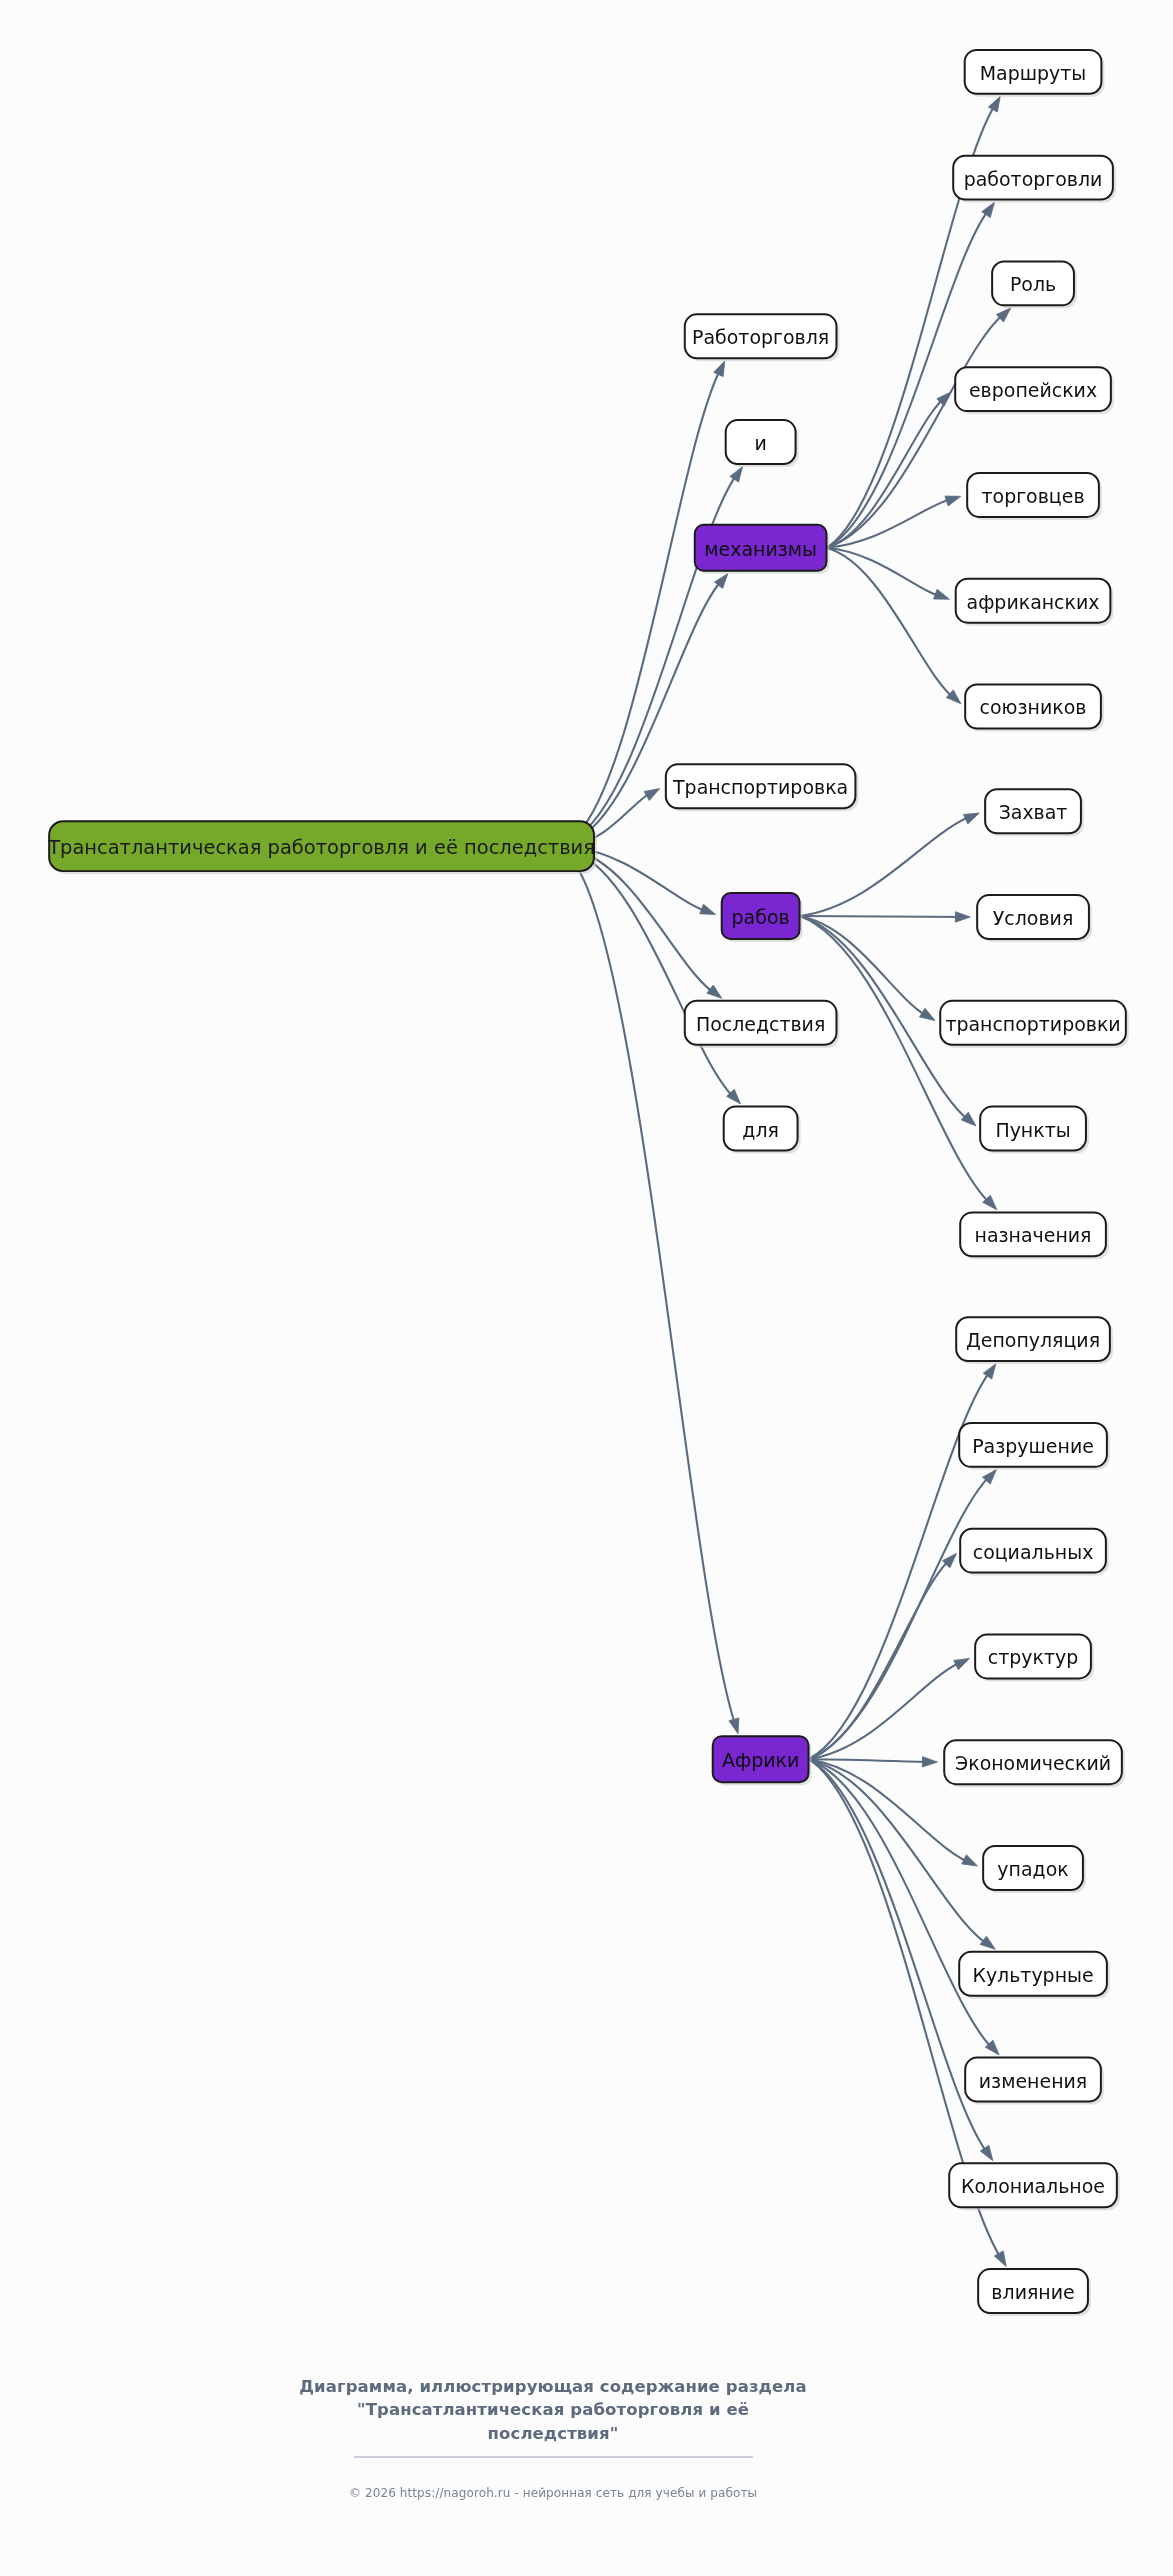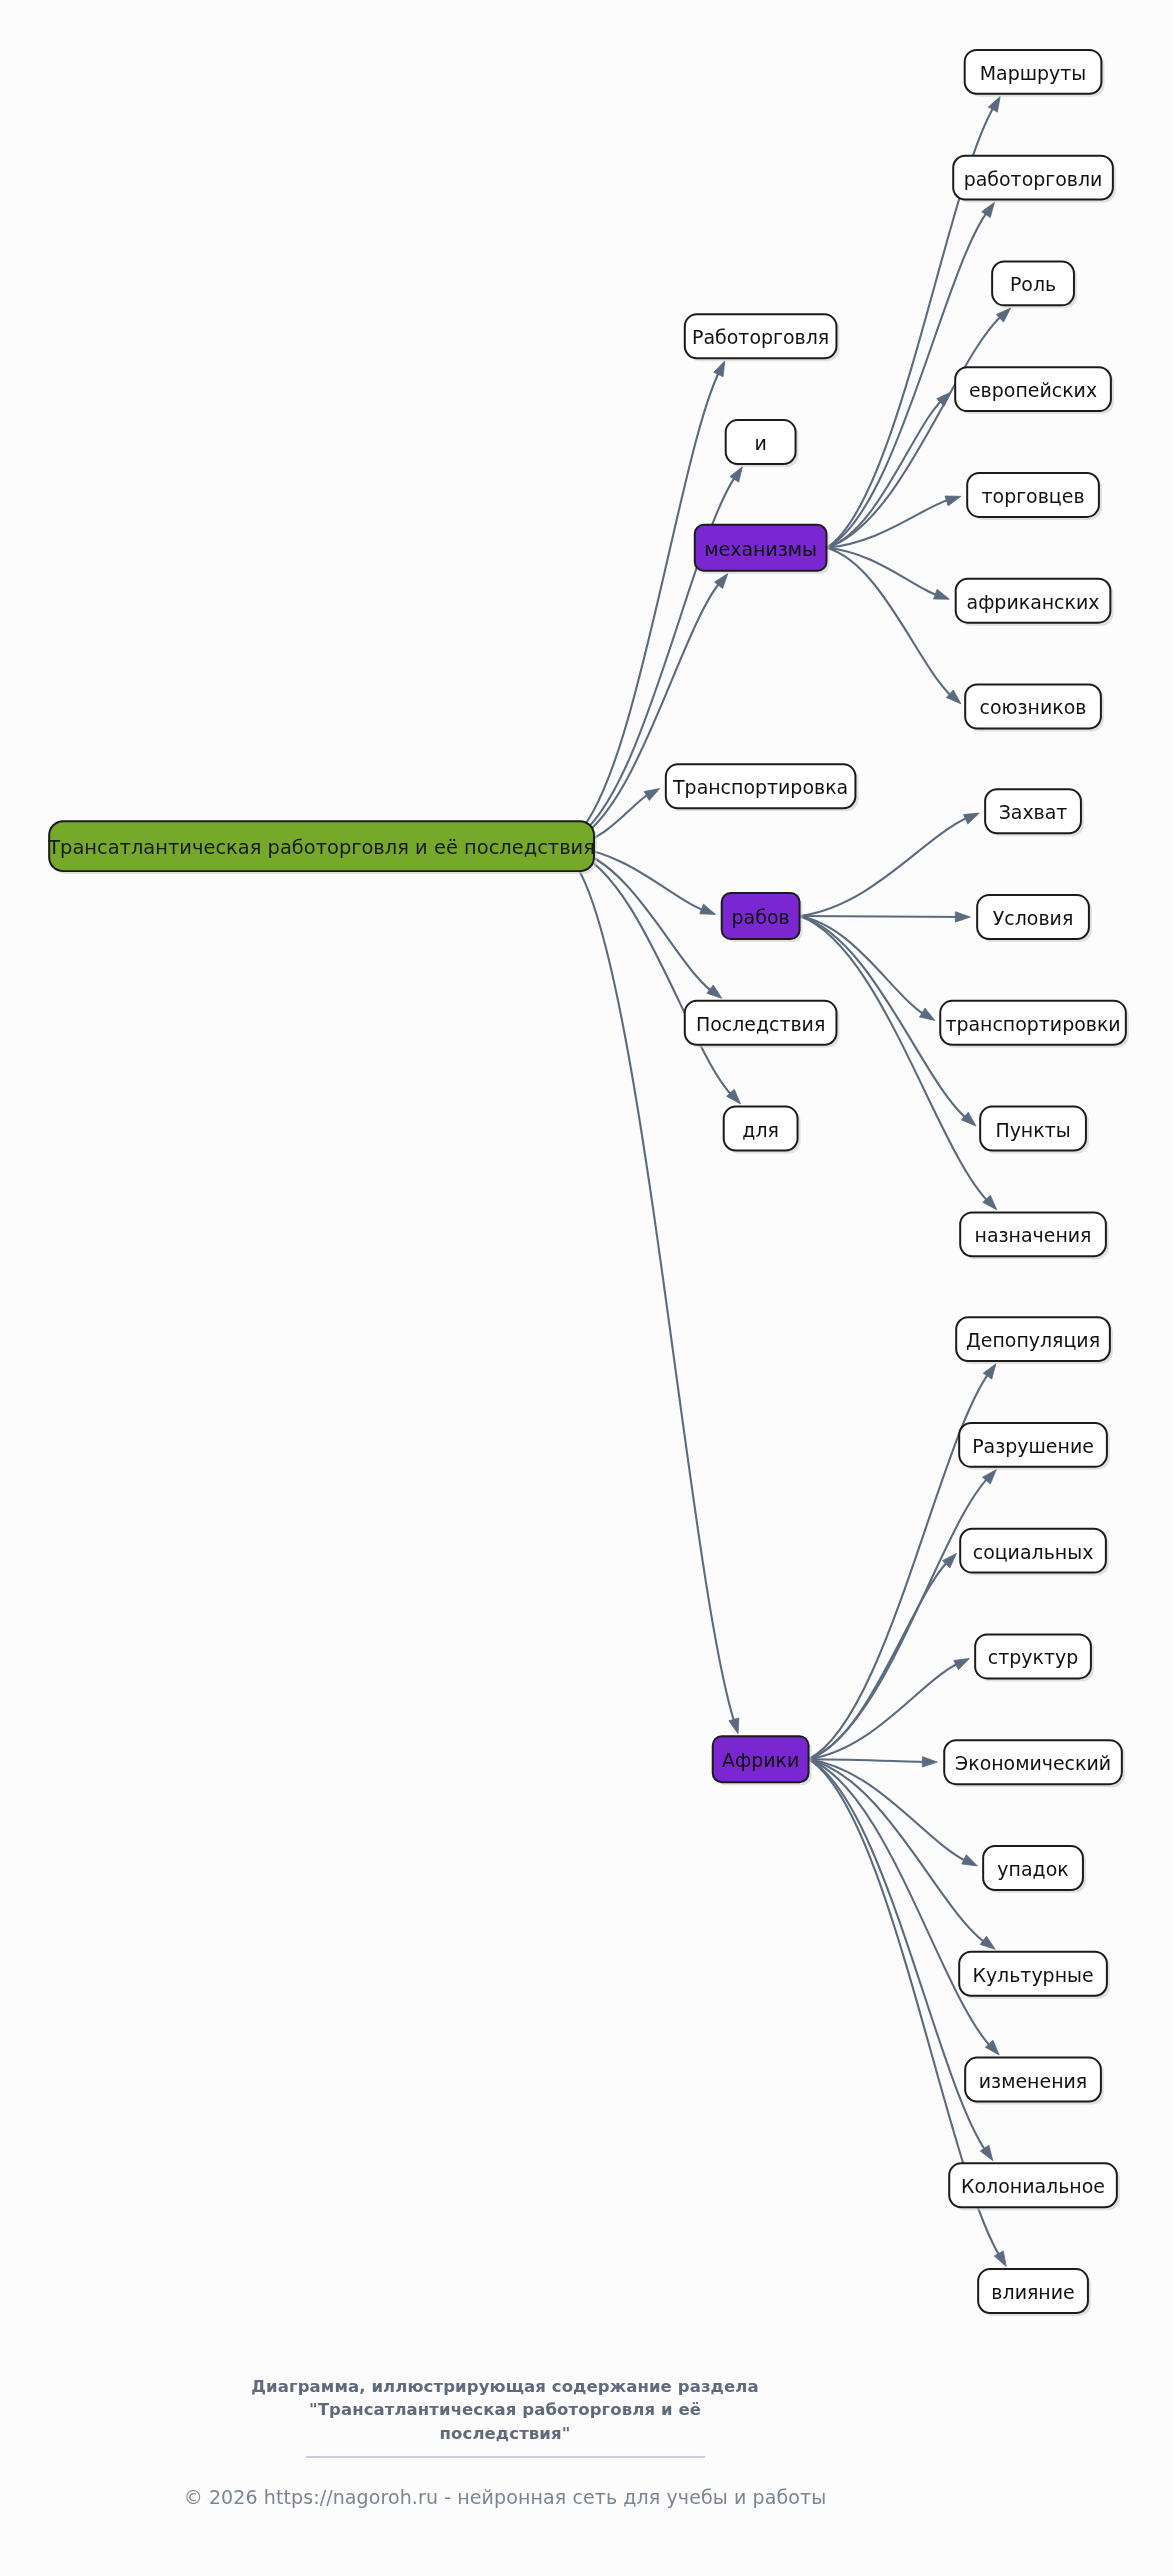--- a/index.html
+++ b/index.html
@@ -70,40 +70,41 @@
   .node-shadow {
     fill: #c9c9c9;
     opacity: 0.55;
   }
   #footer {
     position: absolute;
     left: 0;
     top: 2375px;
     width: 1010px;
     text-align: center;
+    padding-left: 48px;
   }
   #caption {
     font-family: "DejaVu Sans", sans-serif;
     font-size: 16.5px;
     font-weight: bold;
     color: #5e6b7e;
     line-height: 1.42;
     letter-spacing: 0.1px;
     margin: 0 auto;
     width: 559px;
   }
   #divider {
     width: 399px;
     margin: 11px auto 0 auto;
     border-top: 2px solid #c9ced8;
     height: 0;
   }
   #copyright {
     font-family: "DejaVu Sans", sans-serif;
-    font-size: 19px;
+    font-size: 12px;
     color: #7a8594;
     margin-top: 28px;
     letter-spacing: 0.1px;
   }
 </style>
 </head>
 <body>
 
 <div id="canvas-wrap">
   <svg class="graph" id="graph-svg" viewBox="0 0 1176 2330">

